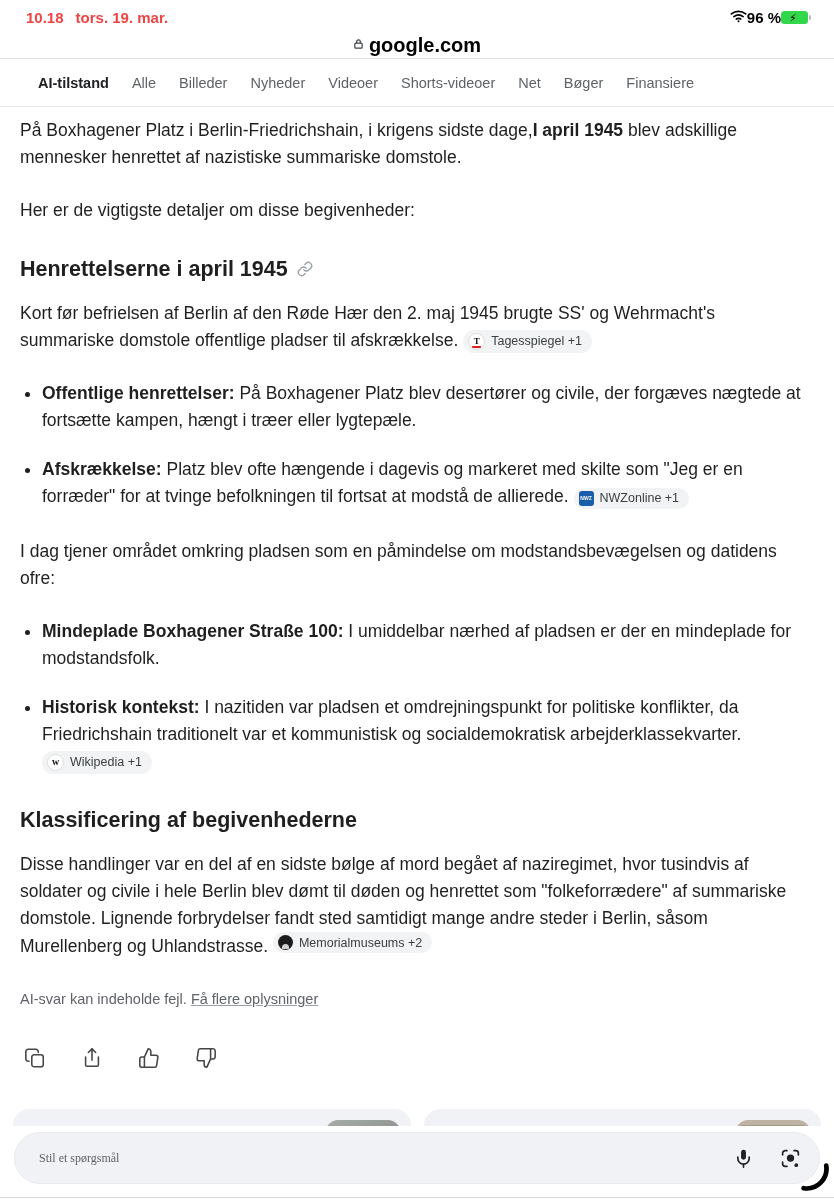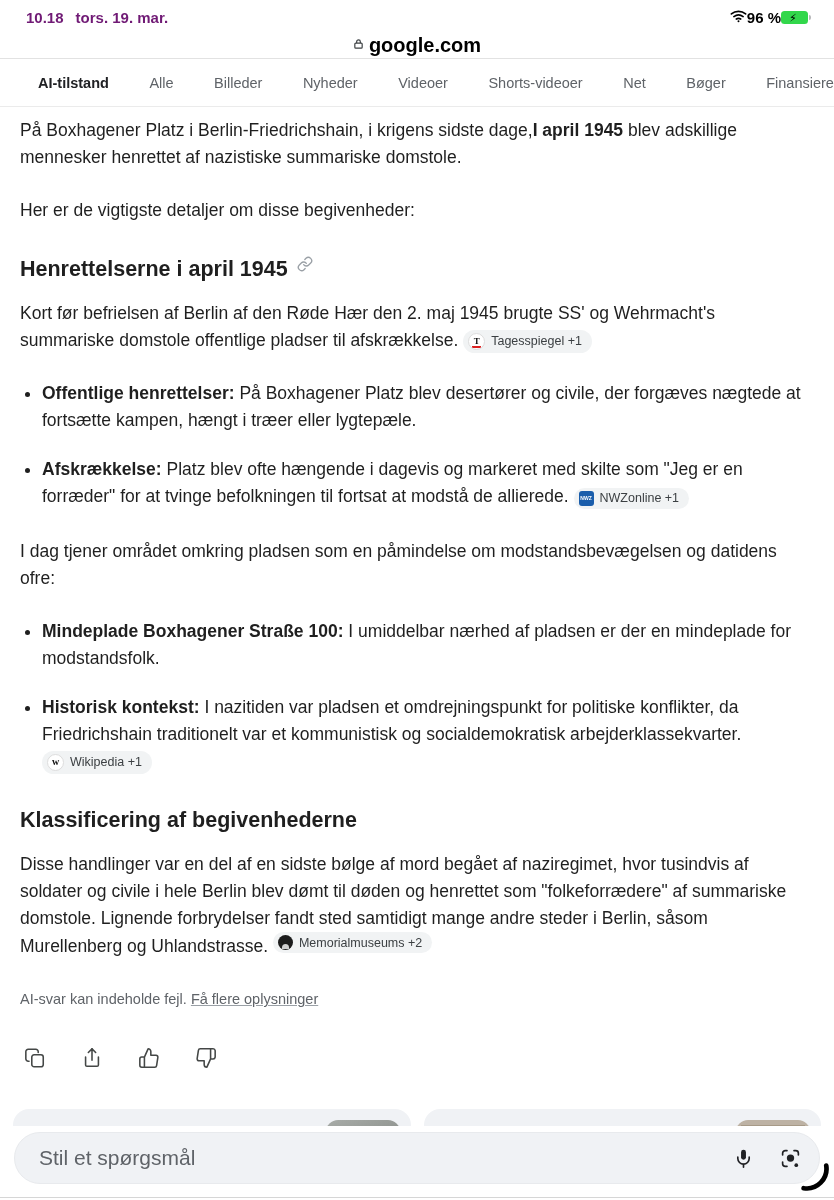--- a/index.html
+++ b/index.html
@@ -1,40 +1,40 @@
 <!DOCTYPE html>
 <html><head>
 <meta charset="utf-8">
 <style>
   html,body{margin:0;padding:0;width:834px;height:1200px;overflow:hidden;background:#fff;
     font-family:"Liberation Sans","DejaVu Sans",sans-serif;color:#1f1f1f;}
   .screen{position:relative;width:834px;height:1200px;background:#fff;}
 
   
   .statusbar{display:flex;justify-content:space-between;align-items:center;height:30px;padding:2px 26px 0 26px;}
-  .sb-left{display:flex;gap:12px;font-size:15px;font-weight:700;color:#701a75;}
+  .sb-left{display:flex;gap:12px;font-size:15px;font-weight:700;color:#ef4444;}
   .sb-right{display:flex;align-items:center;gap:0;font-size:15px;font-weight:700;color:#000;}
   .battery{position:relative;width:27px;height:13px;border-radius:3.5px;background:#32d74b;}
   .battery:after{content:"";position:absolute;right:-3px;top:4px;width:2px;height:5px;background:#b9b9bb;border-radius:0 2px 2px 0;}
   .bolt{position:absolute;left:8px;top:1px;font-size:11px;color:#000;}
 
   
   .urlbar{display:flex;justify-content:center;align-items:center;gap:5px;height:26px;border-bottom:1px solid #e2e2e2;}
   .urltext{font-size:20px;font-weight:700;color:#000;}
 
   
-  .tabs{display:flex;align-items:center;gap:31px;padding:0 0 0 38px;height:47px;border-bottom:1px solid #ebebeb;white-space:nowrap;justify-content:space-between;}
+  .tabs{display:flex;align-items:center;gap:23px;padding:0 0 0 38px;height:47px;border-bottom:1px solid #ebebeb;white-space:nowrap;}
   .tab{font-size:14.5px;color:#5f6368;cursor:pointer;}
   .tab.active{color:#202124;font-weight:700;}
 
   
   .content{padding:10px 20px 0 20px;font-size:17.5px;line-height:27px;color:#1f1f1f;}
   .content p{margin:0 0 26px 0;}
   .b{font-weight:700;}
-  h2.sec{font-size:21.5px;line-height:26px;font-weight:700;color:#1f1f1f;margin:32px 0 18px 0;display:flex;align-items:flex-start;gap:9px;}
+  h2.sec{font-size:21.5px;line-height:26px;font-weight:700;color:#1f1f1f;margin:32px 0 18px 0;display:flex;align-items:center;gap:9px;}
   .linkbtn{border:none;background:none;padding:0;cursor:pointer;display:inline-flex;align-items:center;color:#9aa0a6;}
   ul.blist{margin:0 0 28px 0;padding-left:22px;}
   ul.blist li{margin-bottom:22px;}
   ul.blist li:last-child{margin-bottom:0;}
 
   .badge{display:inline-flex;align-items:center;gap:6px;background:#f1f3f4;border-radius:14px;
     padding:3px 10px 3px 5px;font-size:12.5px;line-height:14px;color:#3c4043;vertical-align:2px;cursor:pointer;white-space:nowrap;}
   .fav{display:inline-flex;align-items:center;justify-content:center;width:15px;height:15px;border-radius:50%;
     font-size:9px;font-weight:700;flex:0 0 auto;overflow:hidden;}
   .fav-tagesspiegel{background:#fff;border:1px solid #ddd;color:#111;font-family:"Liberation Serif",serif;position:relative;}
@@ -62,22 +62,22 @@
   .thumb1:after{content:"";position:absolute;left:-10px;bottom:-14px;width:70px;height:46px;background:#3d403d;opacity:.55;transform:rotate(-18deg);}
   .thumb2{background:#bdb2a4;}
   .thumb2 .plaque{position:absolute;inset:5px;background:#cdc2b1;border:1px solid #a79a87;}
   .thumb2 .tri{position:absolute;top:16px;left:50%;transform:translateX(-50%);width:0;height:0;
     border-left:6px solid transparent;border-right:6px solid transparent;border-top:10px solid #c0392b;}
 
   
   .bottom-wrap{position:absolute;left:0;right:0;bottom:0;height:74px;background:#fff;}
   .searchpill{position:absolute;left:14px;right:14px;top:6px;height:52px;background:#f0f2f5;border:1px solid #e8eaed;
     border-radius:27px;display:flex;align-items:center;padding:0 18px 0 22px;box-sizing:border-box;}
-  .searchpill input{flex:1;border:none;background:transparent;outline:none;font-size:21px;color:#0c4a6e;
-    font-family:Liberation Sans, sans-serif;}
+  .searchpill input{flex:1;border:none;background:transparent;outline:none;font-size:12px;color:#0c4a6e;
+    font-family:Liberation Serif, serif;}
   .searchpill input::placeholder{color:#5f6368;opacity:1;}
   .pill-icons{display:flex;align-items:center;gap:26px;}
   .pill-btn{border:none;background:none;padding:0;cursor:pointer;display:flex;color:#202124;}
   .bottom-line{position:absolute;left:0;right:0;bottom:2px;height:1px;background:#d6d6d6;}
   .spinner-arc{position:absolute;right:4px;bottom:4px;}
 </style>
 </head>
 <body>
 
 <div class="screen">

